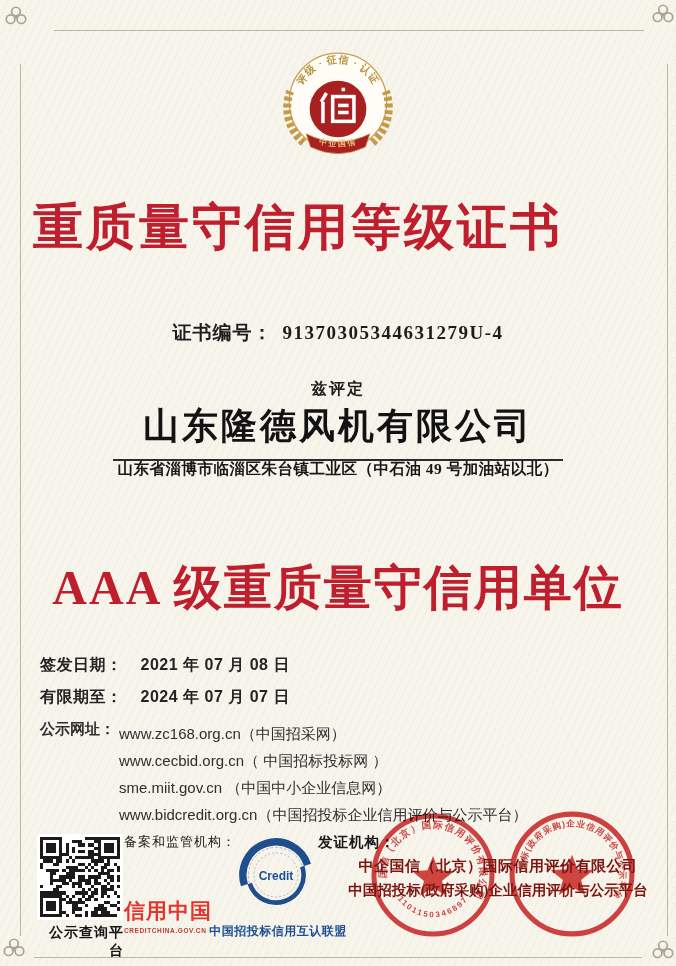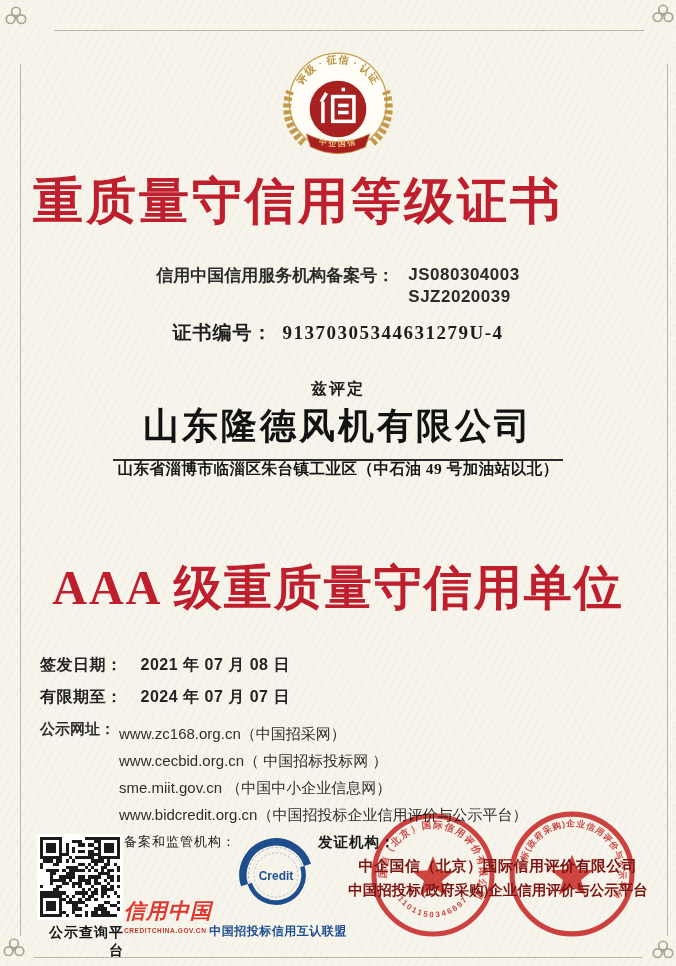--- a/index.html
+++ b/index.html
@@ -18,21 +18,21 @@
   .rule-left{left:20px;top:64px;width:1px;height:872px;}
   .rule-right{left:667px;top:64px;width:1px;height:872px;}
   .corner{position:absolute;width:26px;height:26px;opacity:.75;}
   .corner-tl{left:3px;top:4px;}
   .corner-tr{left:650px;top:2px;}
   .corner-bl{left:1px;top:936px;}
   .corner-br{left:650px;top:938px;}
   
   .badge{position:absolute;left:276px;top:33px;width:124px;height:136px;}
   
-  .title{position:absolute;left:0;top:168px;width:596px;text-align:center;
+  .title{position:absolute;left:0;top:194px;width:596px;text-align:center;
     font-size:50px;font-weight:900;letter-spacing:3px;color:#bf1e2d;}
   .registration{position:absolute;left:0;top:264px;width:676px;display:flex;justify-content:center;gap:14px;
     font-size:17px;font-weight:700;color:#2b2b2b;}
   .reg-codes{display:flex;flex-direction:column;line-height:22px;font-weight:600;letter-spacing:.5px;}
   .certno{position:absolute;left:0;top:320px;width:676px;text-align:center;
     font-size:19px;font-weight:700;letter-spacing:1px;color:#1d1d1d;}
   .certno .value{margin-left:10px;letter-spacing:1.5px;}
   
   .intro{position:absolute;left:0;top:379px;width:676px;text-align:center;
     font-size:16px;font-weight:700;letter-spacing:2px;color:#1d1d1d;}
@@ -53,21 +53,21 @@
   
   .qr-block{position:absolute;left:36px;top:834px;width:88px;text-align:right;}
   .qr{width:86px;height:86px;background:#fff;padding:3px;box-sizing:border-box;margin:0 auto;}
   .qr-grid{display:grid;width:100%;height:100%;grid-template-columns:repeat(25,1fr);grid-auto-rows:1fr;}
   .qr-grid i{display:block;}
   .qr-grid i.on{background:#1b1b1b;}
   .qr-caption{margin-top:4px;font-size:14px;font-weight:900;letter-spacing:1px;color:#151515;}
   .supervisor-label{position:absolute;left:124px;top:833px;font-size:13px;font-weight:400;letter-spacing:1px;color:#1a1a1a;}
   .issuer-label{position:absolute;left:318px;top:833px;font-size:14.5px;font-weight:900;letter-spacing:1px;color:#1a1a1a;}
   .credit-china{position:absolute;left:124px;top:897px;width:110px;text-align:left;}
-  .credit-china .name{font-size:21px;font-weight:900;color:#e2352b;letter-spacing:1px;font-style:italic;}
+  .credit-china .name{font-size:21px;font-weight:900;color:#e2352b;letter-spacing:1px;}
   .credit-china .domain{font-size:6.5px;font-weight:700;color:#c0392b;letter-spacing:.6px;margin-top:2px;}
   .credit-logo{position:absolute;left:230px;top:829px;width:92px;height:92px;}
   .credit-caption{position:absolute;left:204px;top:923px;width:148px;text-align:center;
     font-size:12px;font-weight:900;color:#1d4f91;letter-spacing:.5px;}
   .stamp{position:absolute;mix-blend-mode:multiply;opacity:.9;}
   .stamp-1{left:368px;top:810px;width:130px;height:130px;}
   .stamp-2{left:506px;top:808px;width:132px;height:132px;}
   .issuers{position:absolute;left:336px;top:854px;width:324px;text-align:center;z-index:3;
     color:#7e1410;font-weight:900;}
   .issuer-line-1{font-size:15px;letter-spacing:.5px;line-height:24px;}
@@ -136,27 +136,20 @@
       <line x1="74" y1="62" x2="78" y2="62"></line>
     </g>
     <path d="M34,112 Q70,130 106,112 L101,127 Q70,142 39,127 Z" fill="#a8201f" stroke="#c8a050" stroke-width="0.8"></path>
     <text font-size="9" font-weight="bold" fill="#e8c57c" letter-spacing="2">
       <textPath href="#ribbonArc" startOffset="50%" text-anchor="middle">中企国信</textPath>
     </text>
   </svg>
 
   <div class="title">重质量守信用等级证书</div>
 
-  <div class="registration">
-    <span>信用中国信用服务机构备案号：</span>
-    <span class="reg-codes">
-      <span>JS080304003</span>
-      <span>SJZ2020039</span>
-    </span>
-  </div>
 
   <div class="certno serif">
     <span>证书编号：</span><span class="value">91370305344631279U-4</span>
   </div>
 
   <div class="intro serif">兹评定</div>
   <div class="company serif">
     <span>山东隆德风机有限公司</span>
   </div>
   <div class="address serif">山东省淄博市临淄区朱台镇工业区（中石油 49 号加油站以北）</div>

